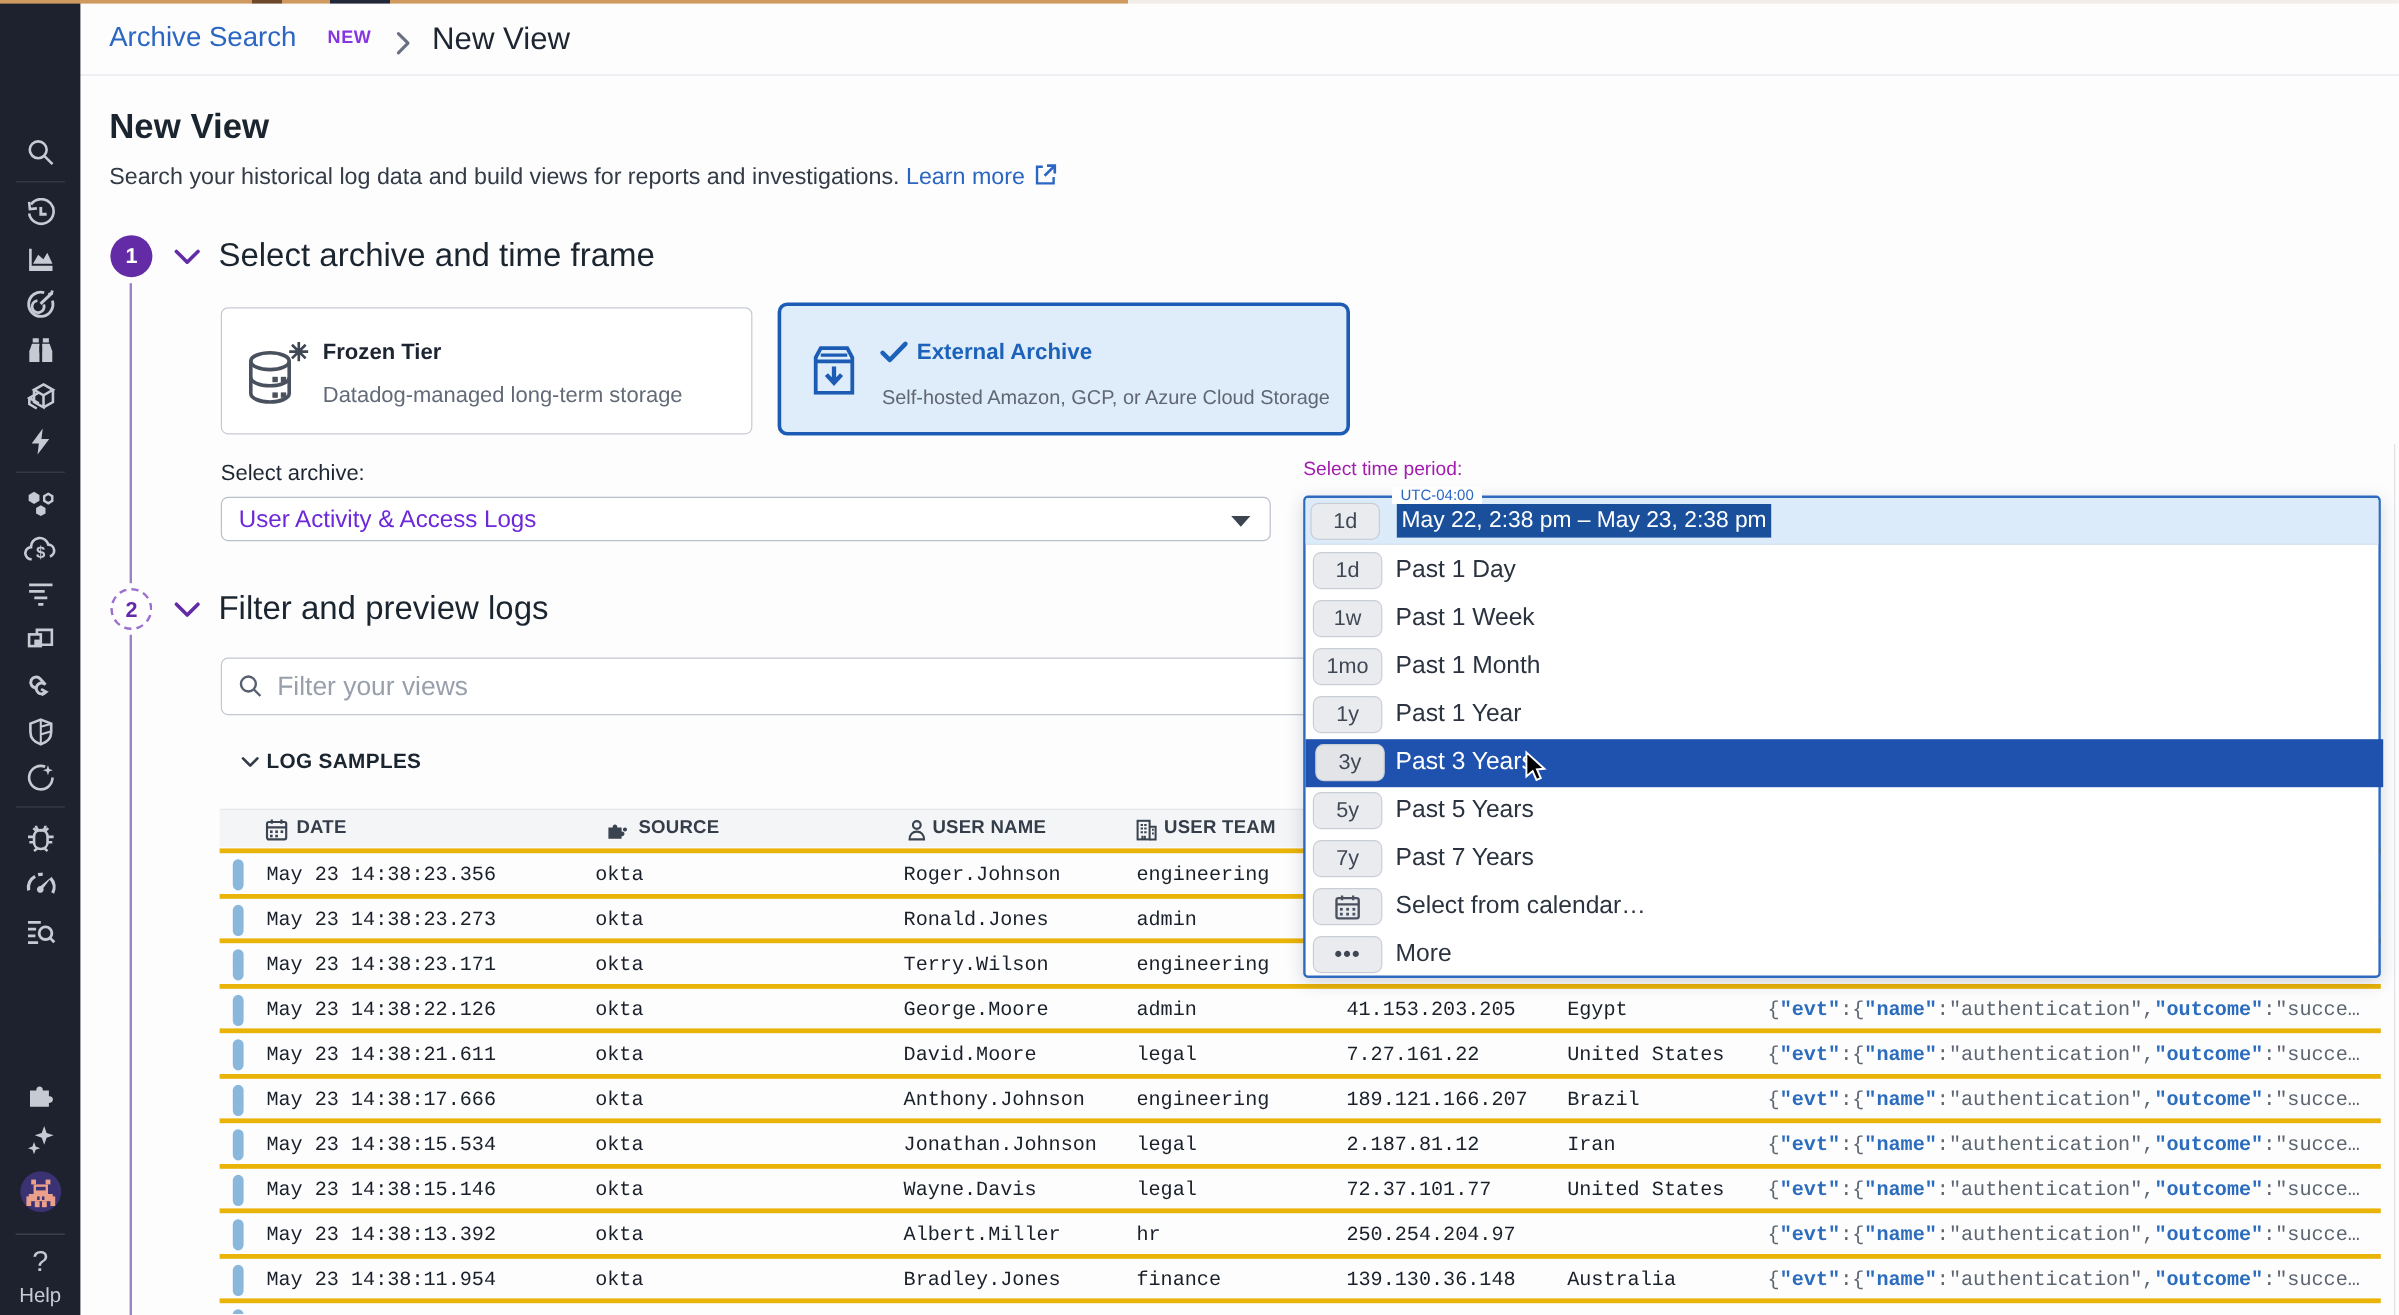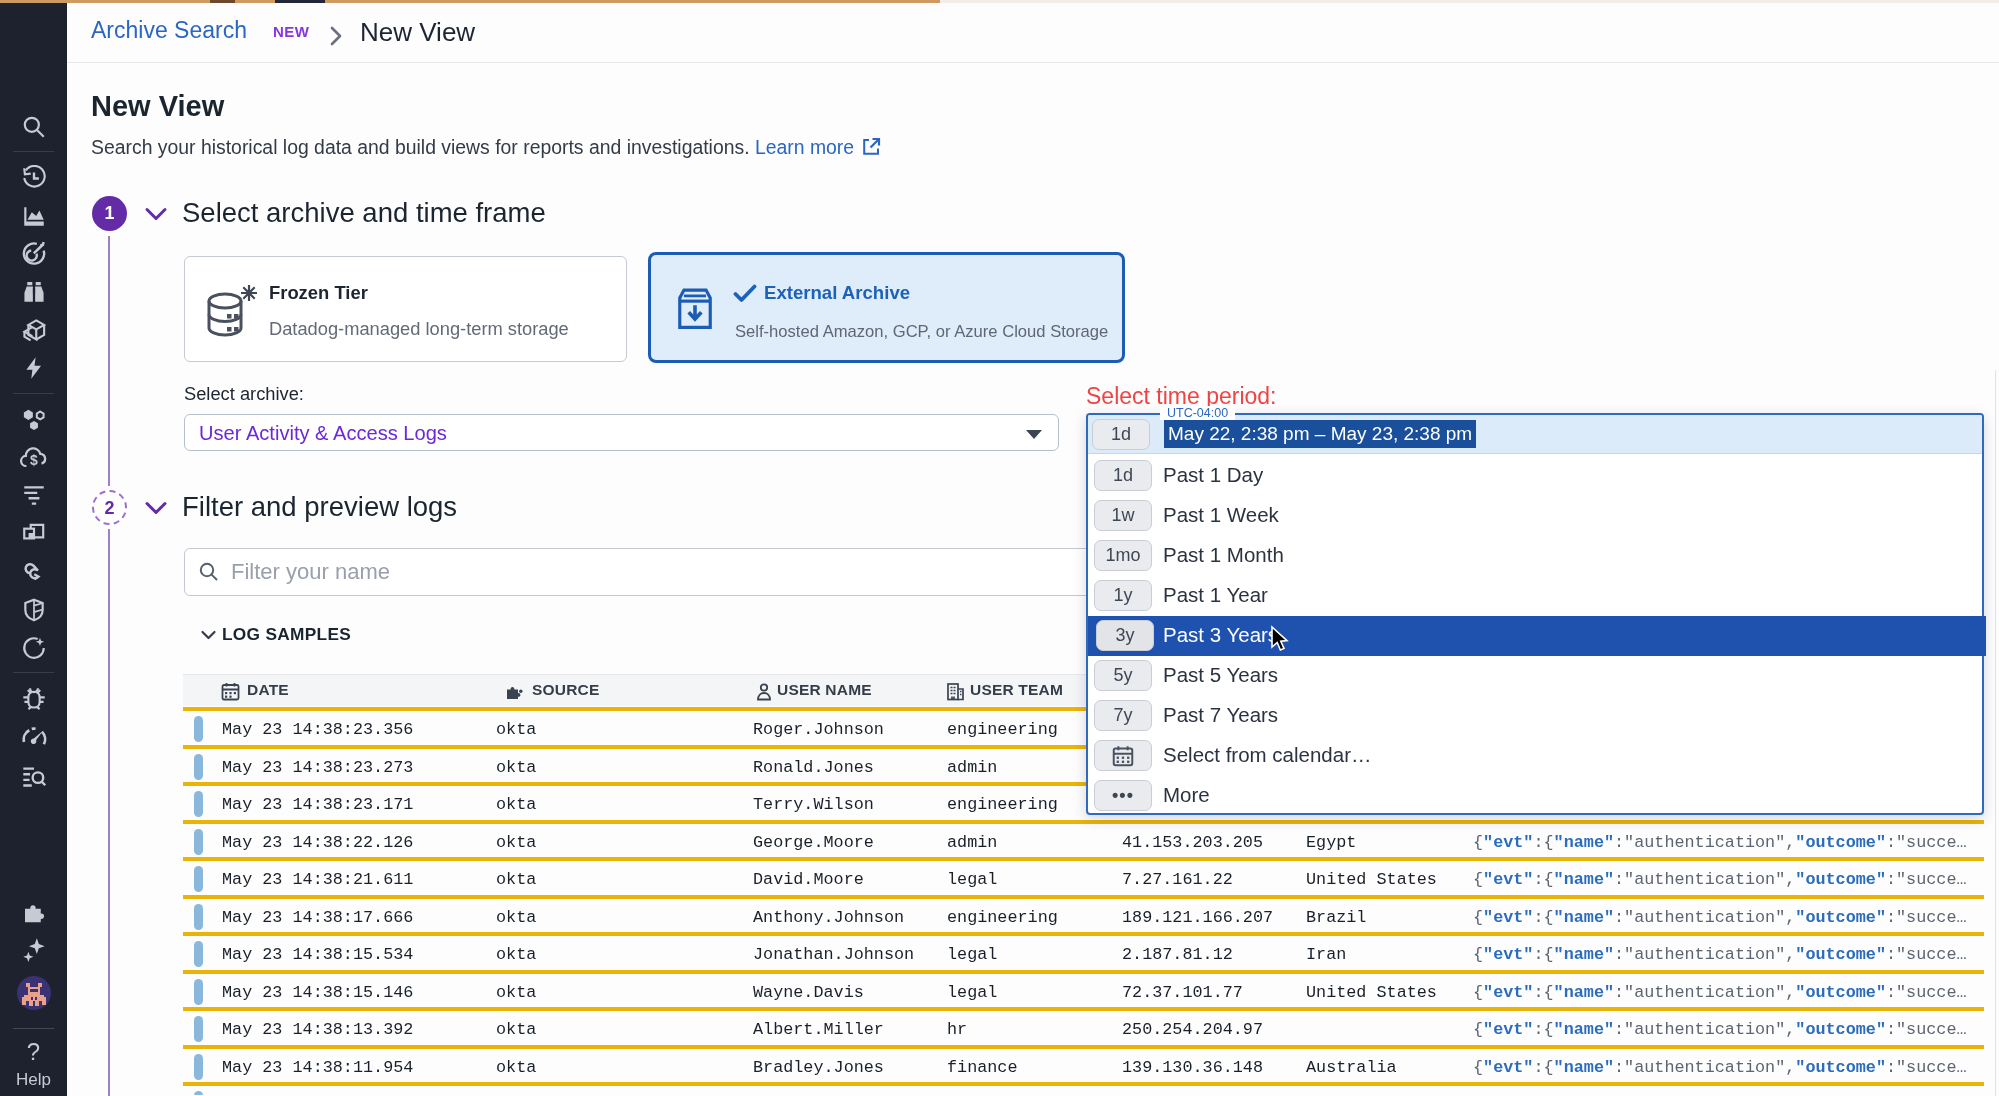--- a/index.html
+++ b/index.html
@@ -196,34 +196,34 @@
       </svg>
     <div style="position:absolute; left:84px; top:25px; font-size:18.4px; font-weight:bold; color:#1d2531;">Frozen Tier</div>
     <div style="position:absolute; left:84px; top:61px; font-size:18.3px; color:#626a77;">Datadog-managed long-term storage</div>
   </div>
 
   <div style="position:absolute; left:117px; top:383px; font-size:18.3px; color:#1d2531;">Select archive:</div>
   <div style="position:absolute; left:117px; top:414px; width:875px; height:37px; background:#fff; border:1px solid #b9bfc9; border-radius:6px;">
     <div style="position:absolute; left:14px; top:7px; font-size:20.1px; color:#6d28d9;">User Activity &amp; Access Logs</div>
     <div style="position:absolute; right:16px; top:15px; width:0; height:0; border-left:8.5px solid transparent; border-right:8.5px solid transparent; border-top:9px solid #3c4450;"></div>
   </div>
-  <div style="position:absolute; left:1019px; top:383px; font-size:23px; color:#ef4444;">Select time period:</div>
+  <div style="position:absolute; left:1019px; top:383px; font-size:16px; color:#a21caf;">Select time period:</div>
 
   <div style="position:absolute; left:25px; top:490px; width:35px; height:35px; border-radius:50%; background:#fff; border:2px dashed #9a6fd0; color:#632ca6; font-size:18px; font-weight:bold; text-align:center; line-height:32px;">2</div>
   <svg style="position:absolute; left:77px; top:500px;" width="24" height="16" viewBox="0 0 24 16" fill="none" stroke="#632ca6" stroke-width="3" stroke-linecap="round" stroke-linejoin="round">
       <path d="M3 3.5 L12 12.5 L21 3.5"></path>
     </svg>
   <div style="position:absolute; left:115px; top:491px; font-size:27.5px; color:#1b2530;">Filter and preview logs</div>
 
   <div style="position:absolute; left:117px; top:548px; width:1800px; height:48px; background:#fff; border:1px solid #c3c8d1; border-radius:6px;">
     <svg style="position:absolute; left:13px; top:12px;" width="22" height="22" viewBox="0 0 22 22" fill="none" stroke="#566070" stroke-width="2">
         <circle cx="9" cy="9" r="6.2"></circle>
         <path d="M13.6 13.6 L19 19"></path>
       </svg>
-    <div style="position:absolute; left:46px; top:10px; font-size:22px; color:#99a0ac;">Filter your name</div>
+    <div style="position:absolute; left:46px; top:10px; font-size:22px; color:#99a0ac;">Filter your views</div>
   </div>
 
   <svg style="position:absolute; left:133px; top:629px;" width="17" height="12" viewBox="0 0 17 12" fill="none" stroke="#343c48" stroke-width="2.2" stroke-linecap="round" stroke-linejoin="round">
       <path d="M2.5 3 L8.5 9 L14.5 3"></path>
     </svg>
   <div style="position:absolute; left:155px; top:624px; font-size:17.3px; font-weight:bold; color:#1b2530; letter-spacing:.3px;">LOG SAMPLES</div>
 
   <div id="table" style="position:absolute; left:116px; top:674px; width:1801px; height:422px;">
     <div id="thead" style="position:absolute; left:0; top:0; width:1801px; height:32px; background:#f4f5f7; border-top:1px solid #e6e8eb;">
       <svg style="position:absolute; left:38px; top:7px;" width="19" height="19" viewBox="0 0 19 19" fill="none" stroke="#3a4350" stroke-width="1.8">

